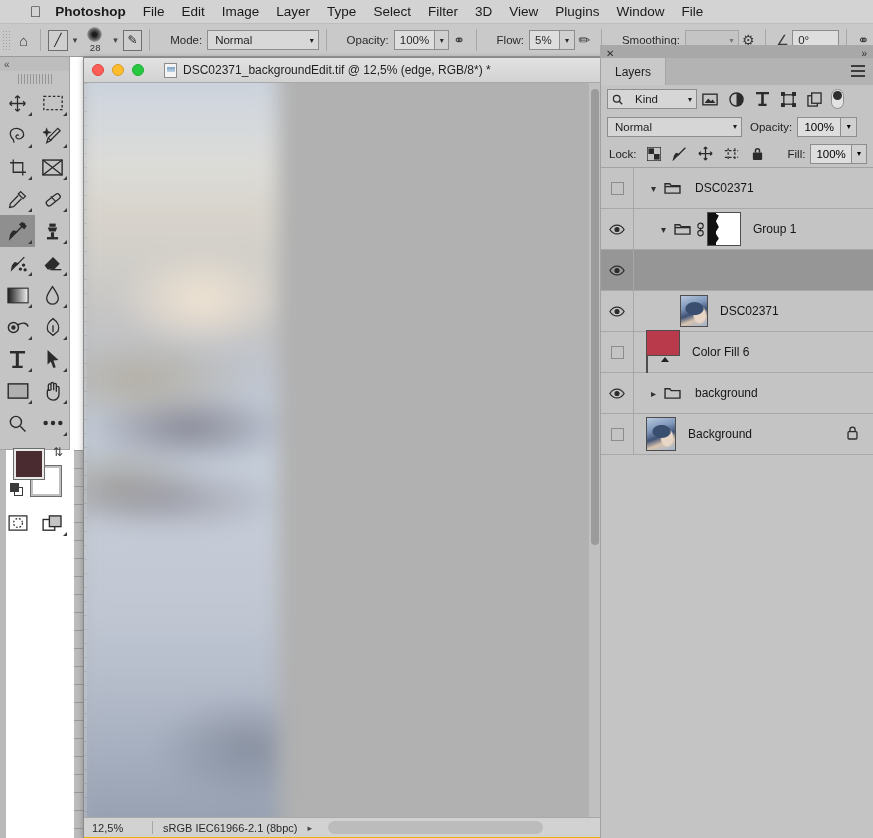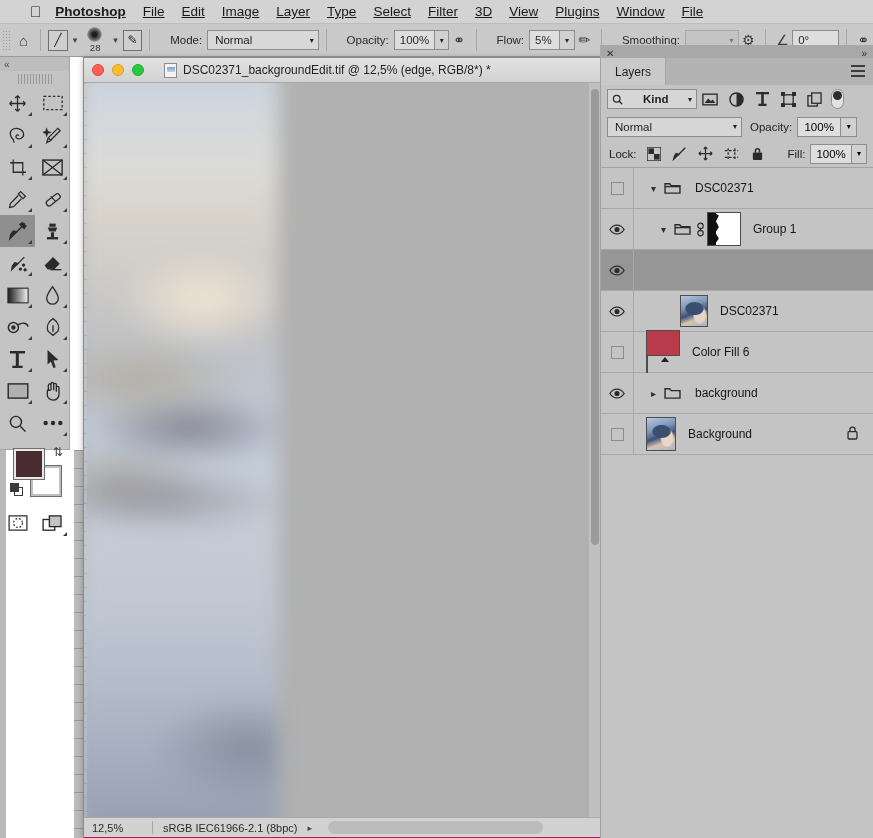--- a/index.html
+++ b/index.html
@@ -13,21 +13,21 @@
 
   
   .menubar {
     position: absolute; top: 0; left: 0; width: 873px; height: 24px;
     background: #d3d3d3;
     display: flex; align-items: center;
     font-size: 13.5px; color: #1a1a1a;
     border-bottom: 1px solid #bdbdbd;
   }
   .apple-logo { margin-left: 30px; margin-right: 14px; font-size: 15px; line-height: 1; }
-  .menubar .mi { margin-right: 17px; white-space: nowrap; text-decoration: underline; }
+  .menubar .mi { margin-right: 17px; white-space: nowrap; }
   .menubar .mi.app-name { font-weight: bold; }
 
   
   .optionsbar {
     position: absolute; top: 24px; left: 0; width: 873px; height: 33px;
     background: #c9c9c9; border-bottom: 1px solid #9a9a9a;
     display: flex; align-items: center;
     font-size: 11.5px; color: #2a2a2a;
   }
   .grip { width: 10px; height: 20px; margin-left: 2px; margin-right: 3px;
@@ -92,21 +92,21 @@
   .sw-swap { position:absolute; right: 6px; top: 2px; font-size: 12px; color:#3a3a3a; }
   .sw-default { position:absolute; left: 10px; top: 40px; width: 14px; height: 14px; }
   .sw-default i { position:absolute; width: 9px; height: 9px; display:block; }
   .sw-default i.a { left:0; top:0; background:#3a3a3a; }
   .sw-default i.b { left:4px; top:4px; background:#fff; border:1px solid #3a3a3a; }
   .tp-bottom { display: grid; grid-template-columns: 35px 35px; margin-top: 2px; }
 
   
   .docwin {
     position: absolute; left: 83px; top: 57px; width: 520px; height: 781px;
-    background: #be185d; border: 1px solid #8a8a8a; border-bottom: none;
+    background: #eab308; border: 1px solid #8a8a8a; border-bottom: none;
     box-shadow: 0 1px 6px rgba(0,0,0,.28);
   }
   .titlebar {
     height: 25px; background: linear-gradient(#e2e2e2,#d2d2d2);
     border-bottom: 1px solid #a9a9a9;
     display: flex; align-items: center; padding-left: 8px; position: relative;
   }
   .tl { width: 12px; height: 12px; border-radius: 50%; margin-right: 8px; }
   .tl.r { background: #ff5f57; border: 1px solid #e0443e; }
   .tl.y { background: #febc2e; border: 1px solid #d89d28; }
@@ -176,21 +176,21 @@
   }
   .panel-menu { position:absolute; right: 8px; top: 7px; width: 14px; }
   .panel-menu i { display:block; height: 2px; background: #3c3c3c; margin-bottom: 3px; }
 
   .filterrow { height: 28px; display:flex; align-items:center; padding: 0 6px; gap: 0;
                background: #c4c4c4; }
   .kind-select {
     width: 90px; height: 20px; background: #d6d6d6; border: 1px solid #8d8d8d;
     display:flex; align-items:center; padding: 0 4px; font-size: 11.5px; color:#1d1d1d;
   }
-  .kind-select .sel-txt { flex: 1; margin-left: 20px; font-weight: bold; }
+  .kind-select .sel-txt { flex: 1; margin-left: 12px; }
   .fic { width: 26px; height: 22px; display:flex; align-items:center; justify-content:center; color:#333; }
   .pill-toggle { width: 13px; height: 20px; border-radius: 7px; background: #e2e2e2;
                  border: 1px solid #8f8f8f; position: relative; margin-left: 4px; }
   .pill-toggle::after { content:''; position:absolute; left:1px; top:1px; width:9px; height:9px;
                         border-radius:50%; background:#2d2d2d; }
 
   .blendrow, .lockrow { height: 27px; display:flex; align-items:center; padding: 0 6px; }
   .blend-select {
     width: 135px; height: 20px; background: #d6d6d6; border: 1px solid #8d8d8d;
     display:flex; align-items:center; justify-content: space-between; padding: 0 4px 0 7px;

